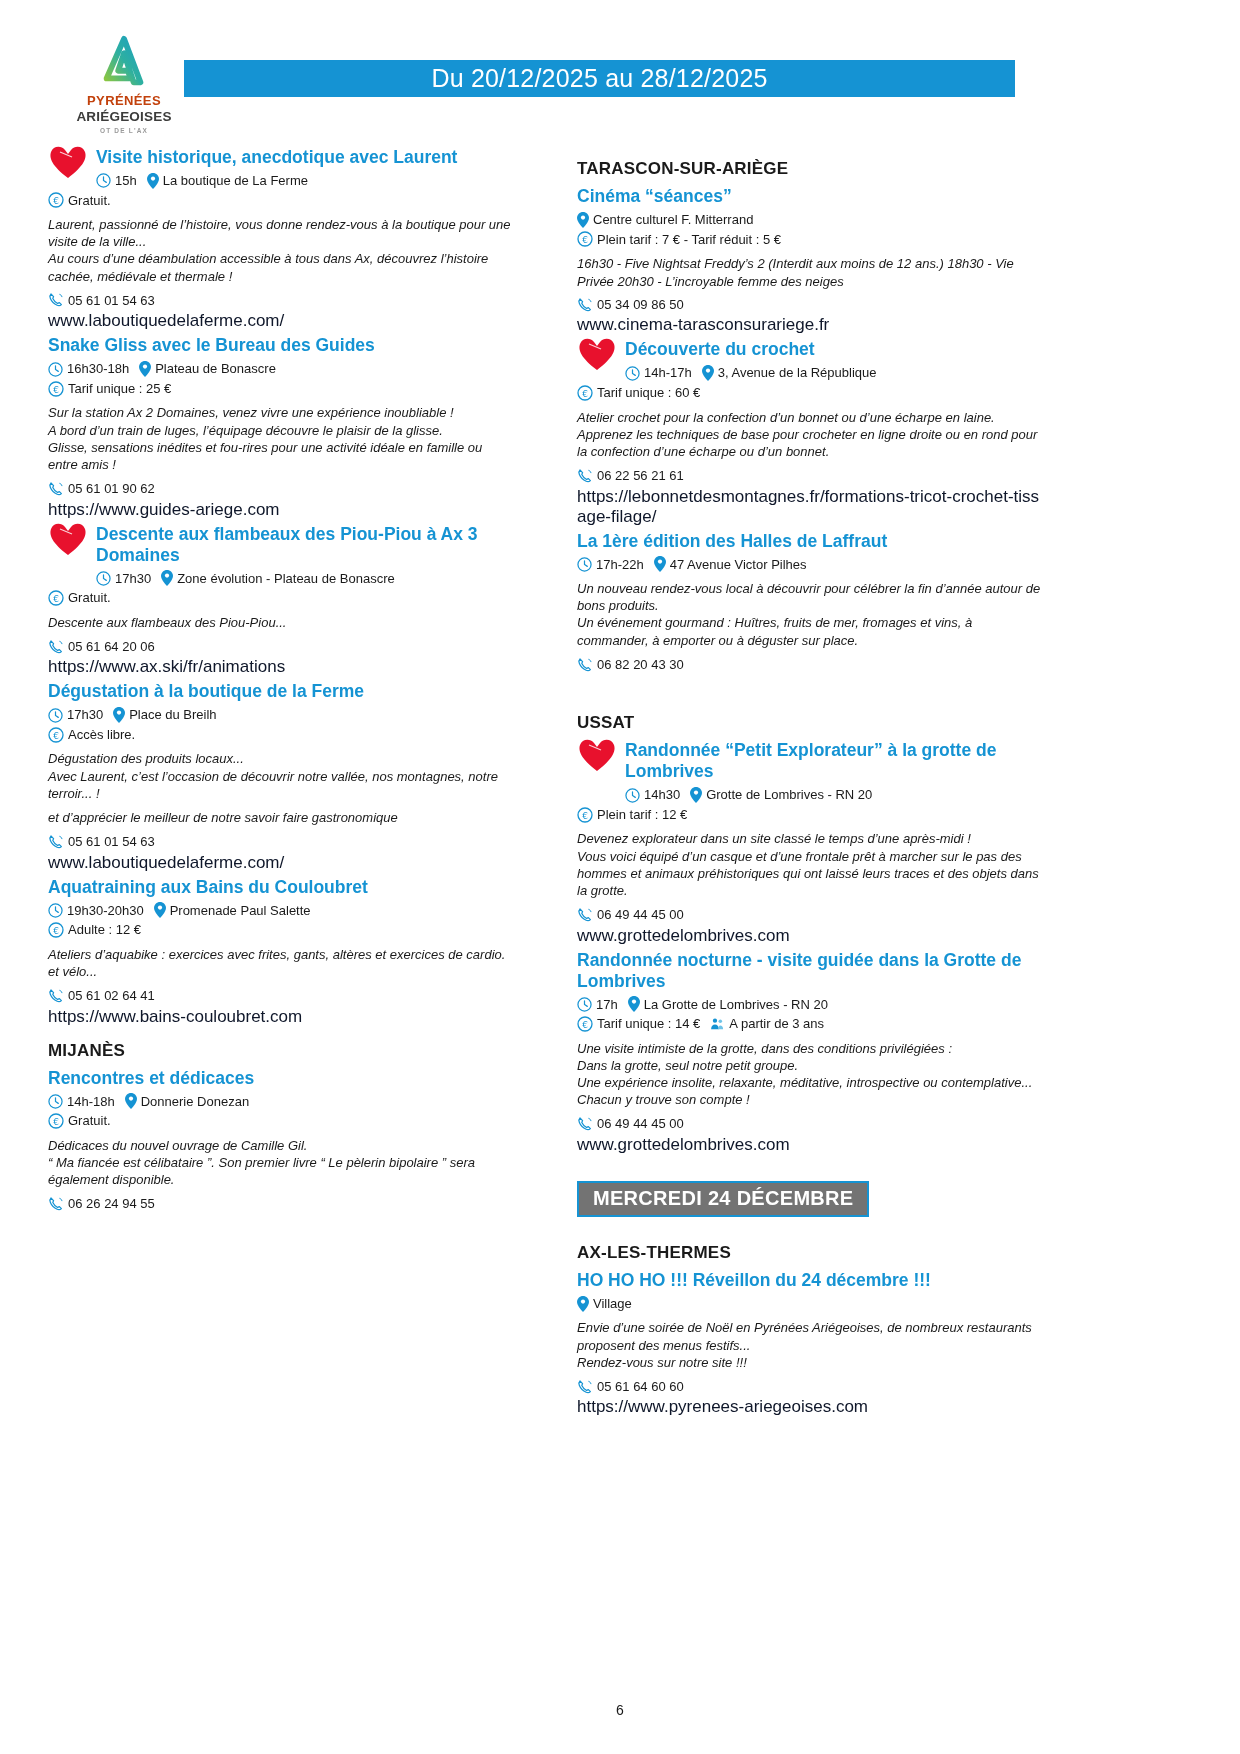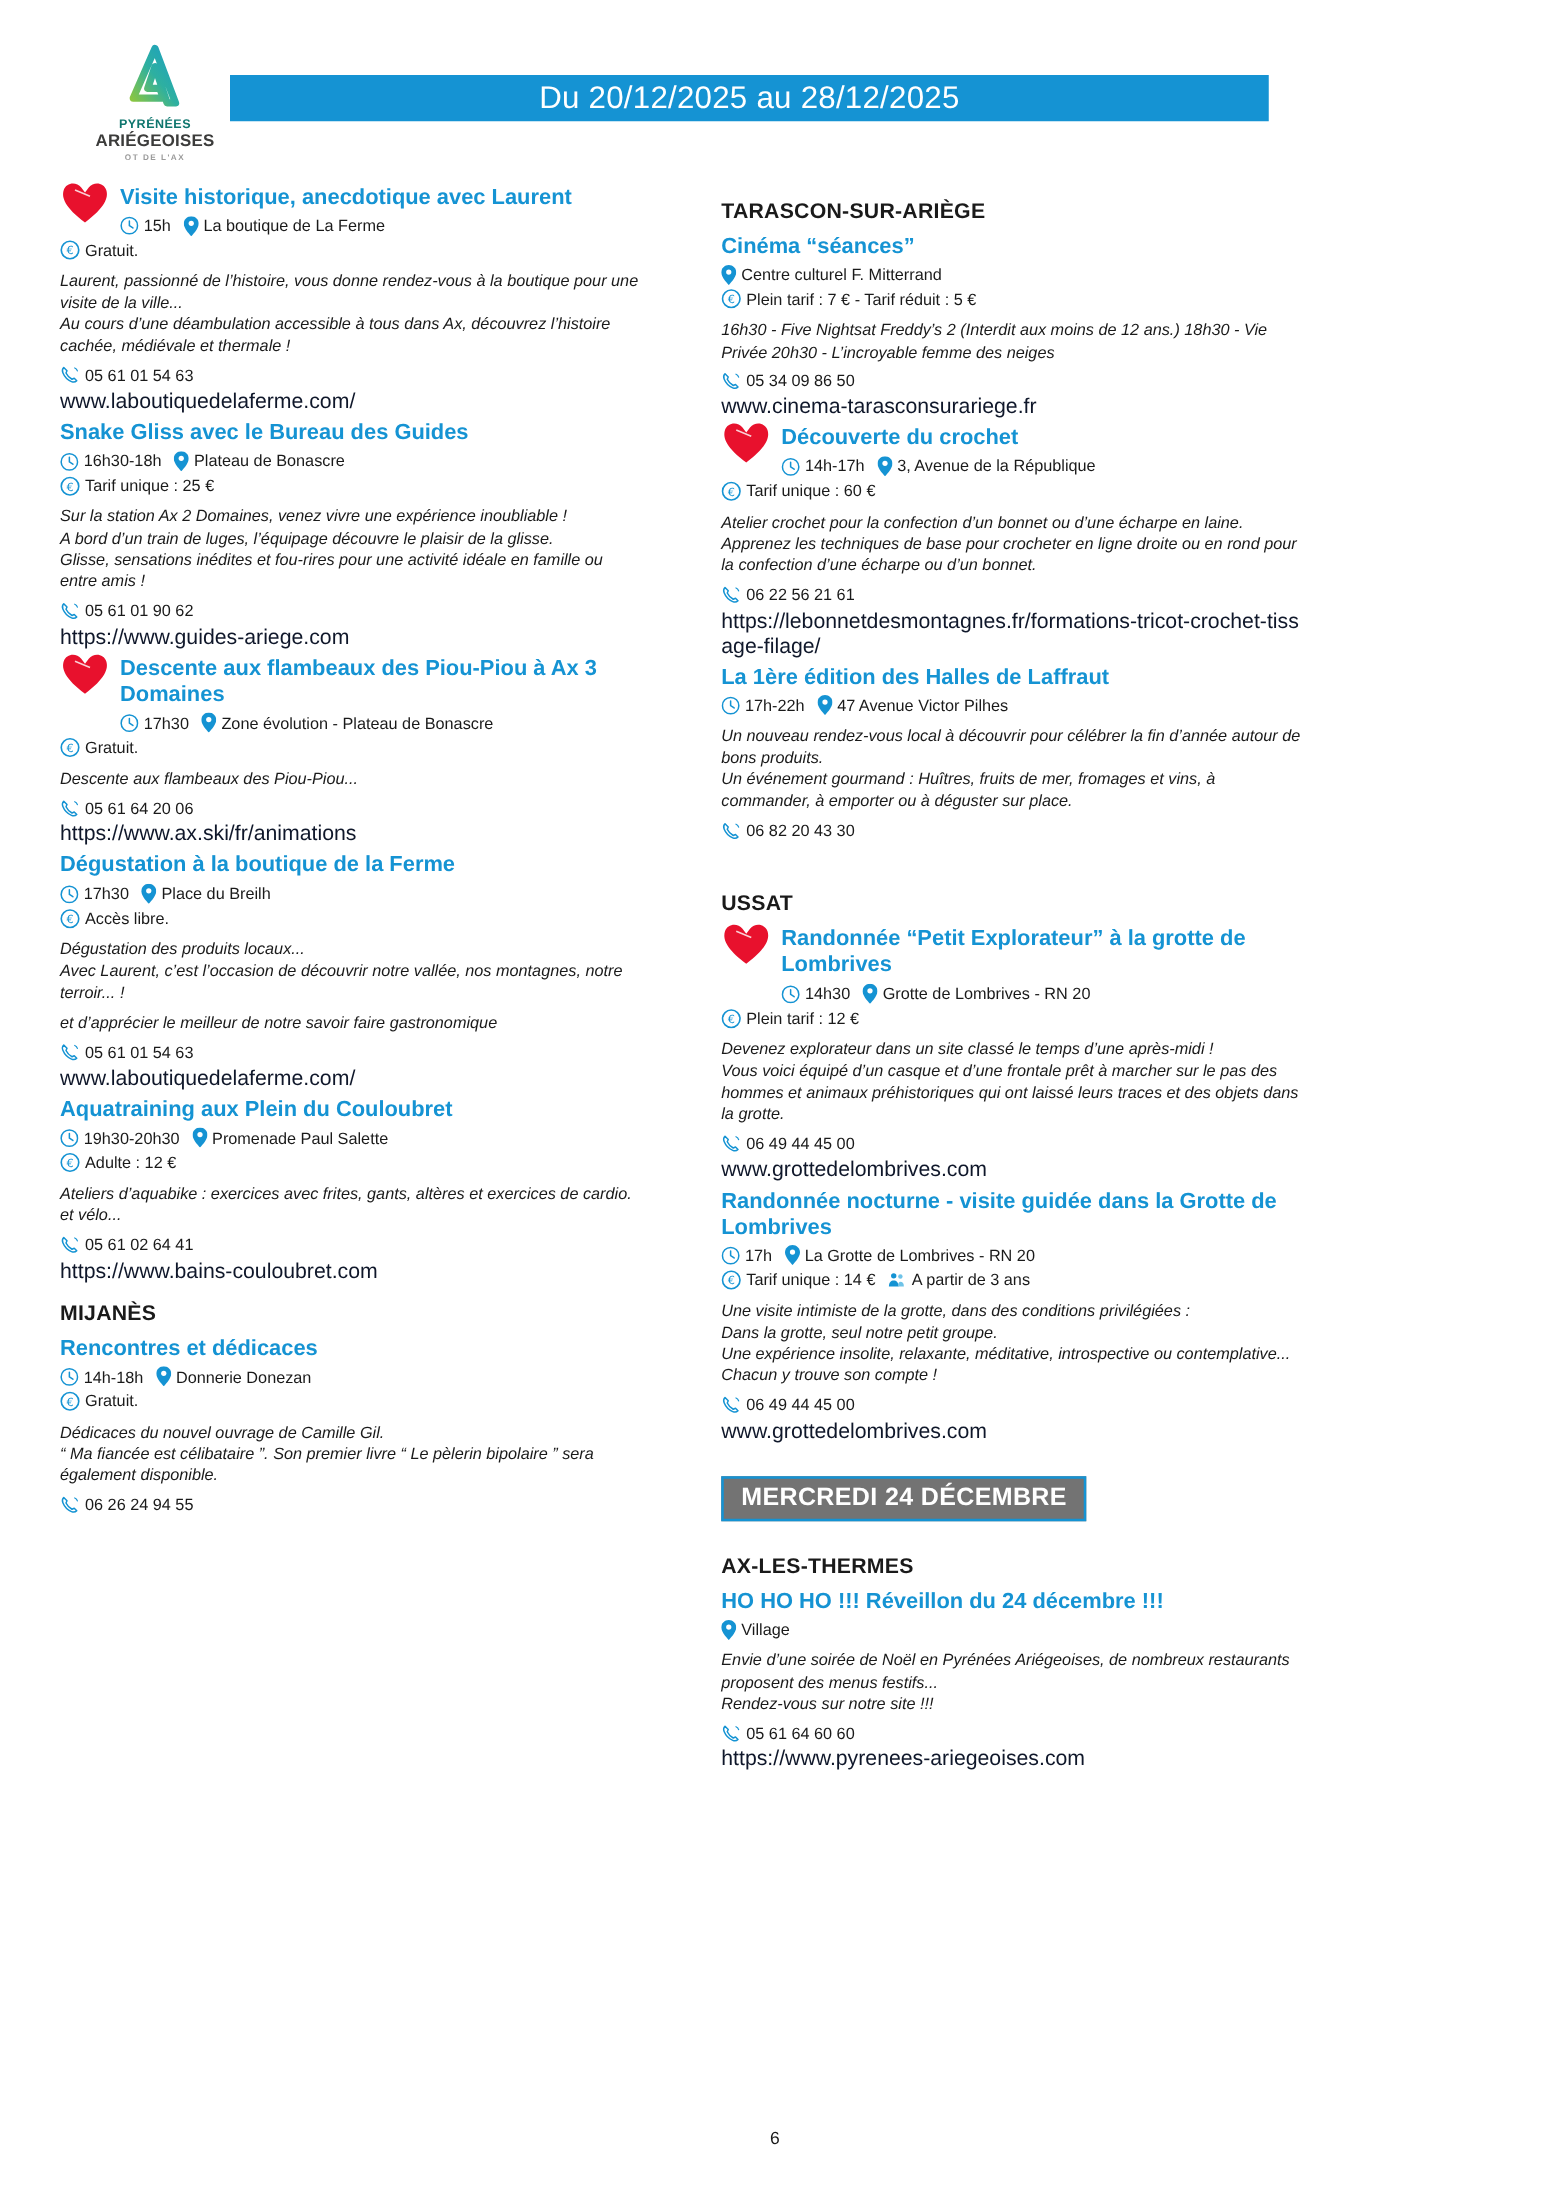--- a/index.html
+++ b/index.html
@@ -17,22 +17,22 @@
   
   .header { position: relative; height: 120px; }
   .logo {
     position: absolute;
     left: 76px; top: 34px;
     width: 96px;
     text-align: center;
   }
   .logo-mark { width: 58px; height: 58px; margin: 0 auto 2px; display: block; }
   .logo-l1 {
-    font-size: 10px; font-weight: 700; letter-spacing: .4px;
-    color: #0f766e; line-height: 1.12;
+    font-size: 13px; font-weight: 700; letter-spacing: .4px;
+    color: #c2410c; line-height: 1.12;
   }
   .logo-l2 {
     font-size: 13.5px; font-weight: 700; letter-spacing: .2px;
     color: #3c3c3b; line-height: 1.12;
   }
   .logo-l3 {
     font-size: 6.5px; font-weight: 600; letter-spacing: 1.2px;
     color: #9a9a9a; line-height: 1.4; margin-top: 2px;
   }
   .date-banner {
@@ -308,21 +308,21 @@
           <div class="meta">
             <svg class="ico ico-phone" viewBox="0 0 16 16">
               <path d="M3 2 C2 3 1.6 4.5 2.3 6.2 C3.4 9 6.2 12 9.2 13.3 C10.9 14 12.4 13.6 13.4 12.6 L11.4 10.6 L9.6 11.4 C8 10.5 5.6 8.1 4.8 6.4 L5.6 4.6 Z" fill="none" stroke="#1593d3" stroke-width="1.2" stroke-linejoin="round"></path>
               <path d="M11.8 2.4 C13 2.8 13.6 3.6 13.9 4.7" fill="none" stroke="#1593d3" stroke-width="1" stroke-linecap="round"></path>
             </svg>
             <span class="txt">05 61 01 54 63</span>
           </div>
           <div class="url">www.laboutiquedelaferme.com/</div>
         </div>
         <div class="event">
-          <div class="ev-title"><span>Aquatraining aux Plein du Couloubret</span></div>
+          <div class="ev-title"><span>Aquatraining aux Bains du Couloubret</span></div>
           <div class="meta">
             <svg class="ico ico-clock" viewBox="0 0 16 16">
               <circle cx="8" cy="8" r="7" fill="none" stroke="#1593d3" stroke-width="1.3"></circle>
               <path d="M8 4 V8 L11 10" fill="none" stroke="#1593d3" stroke-width="1.3" stroke-linecap="round"></path>
             </svg>
             <span class="txt">19h30-20h30</span>
             <svg class="ico ico-pin" viewBox="0 0 12 16">
               <path d="M6 0 C2.7 0 0 2.7 0 6 C0 10 6 16 6 16 C6 16 12 10 12 6 C12 2.7 9.3 0 6 0 Z" fill="#1593d3"></path>
               <circle cx="6" cy="5.6" r="2.1" fill="#ffffff"></circle>
             </svg>

